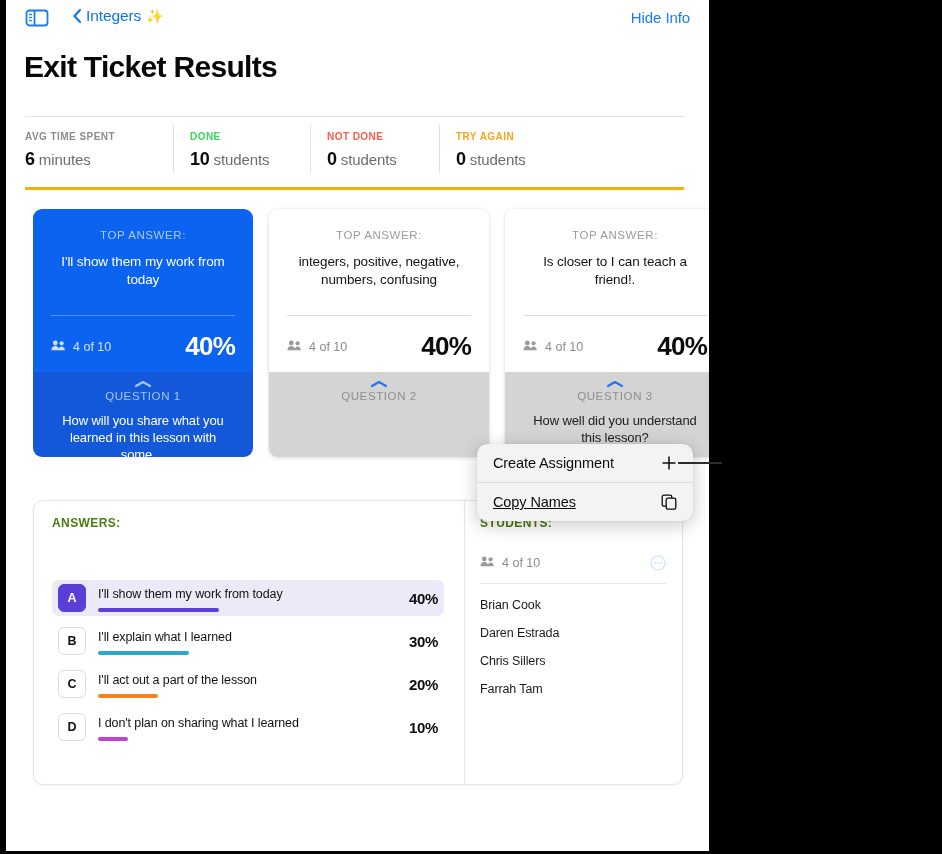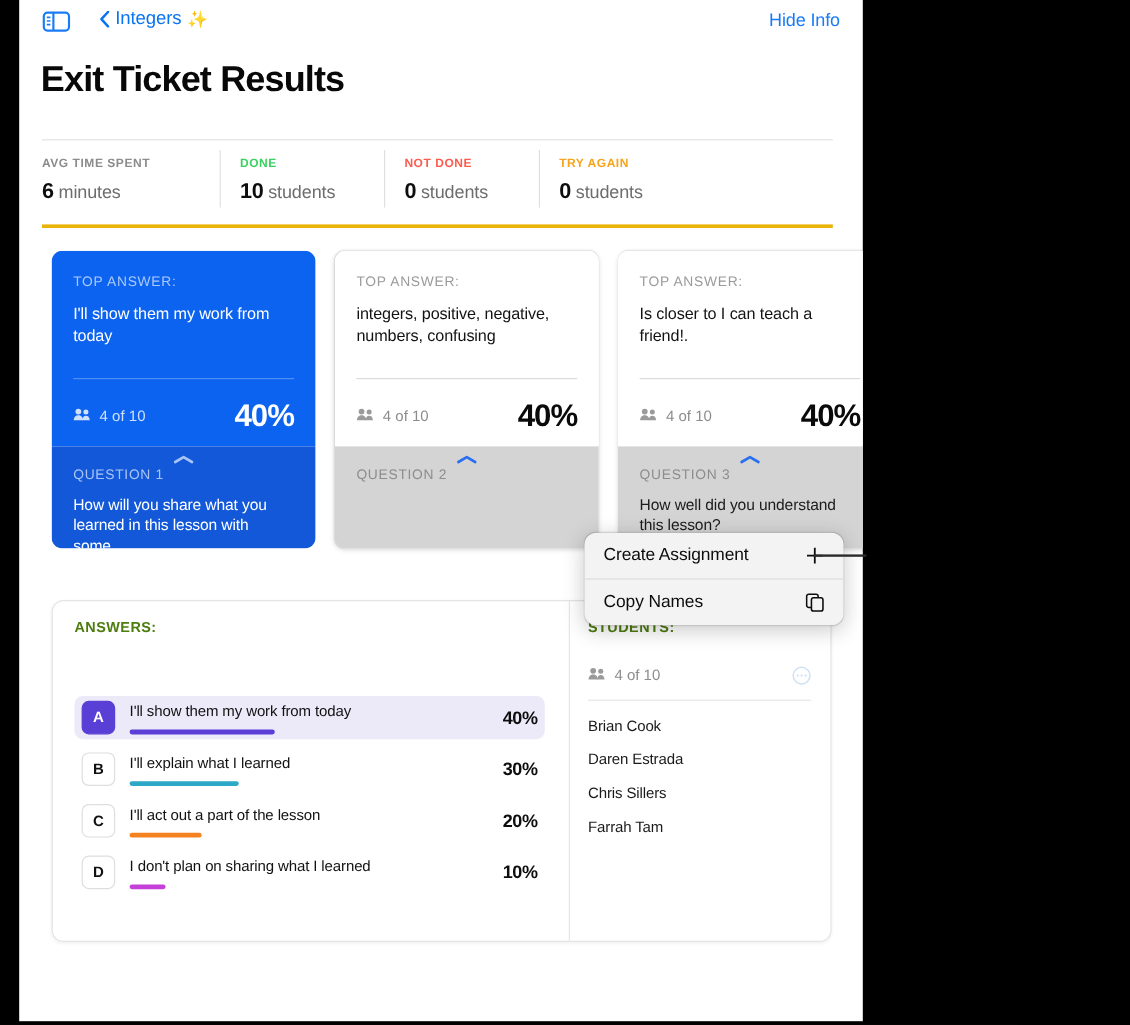--- a/index.html
+++ b/index.html
@@ -17,21 +17,21 @@
   }
   .screen {
     position: relative;
     width: 942px;
     height: 854px;
     background: #000000;
   }
   
   .app {
     position: absolute;
-    left: 16px; top: 0;
+    left: 6px; top: 0;
     width: 703px;
     height: 851px;
     background: #ffffff;
     overflow: hidden;
   }
 
   
   .navbar {
     position: absolute;
     left: 0; top: 0;
@@ -134,20 +134,21 @@
     position: absolute;
     left: 27px; top: 209px;
   }
   .card {
     position: absolute;
     top: 0;
     width: 220px;
     border-radius: 9px;
     overflow: hidden;
     box-shadow: 0 1px 4px rgba(0,0,0,0.14), 0 0 1px rgba(0,0,0,0.12);
+    text-align: center;
   }
   .card-0 { left: 0; }
   .card-1 { left: 236px; }
   .card-2 { left: 472px; }
 
   .card-top {
     height: 163px;
     padding: 20px 18px 0 18px;
     box-sizing: border-box;
     position: relative;
@@ -371,21 +372,21 @@
     height: 38px;
     display: flex;
     align-items: center;
     justify-content: space-between;
     padding: 0 16px;
     font-size: 14.5px;
     color: #0c0c0c;
     letter-spacing: -0.1px;
     cursor: pointer;
   }
-  .menu-item + .menu-item { border-top: 1px solid #dcdcdc; }
+  .menu-item + .menu-item { border-top: 1px solid #dcdcdc; text-decoration: underline; }
   .menu-icon { width: 16px; height: 16px; flex: 0 0 auto; }
 
   
   .callout-line {
     position: absolute;
     left: 678px; top: 462px;
     width: 44px; height: 2px;
     background: #2c2c2c;
     z-index: 60;
   }

